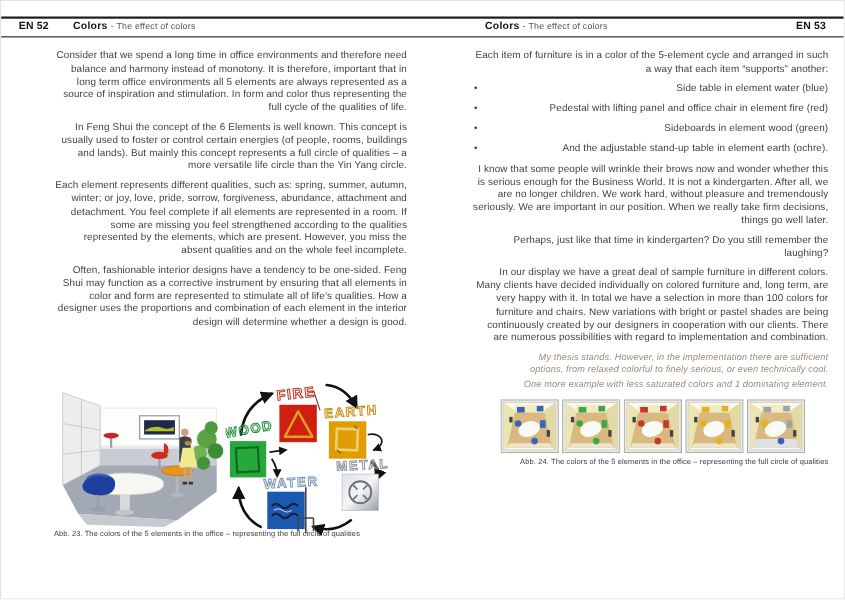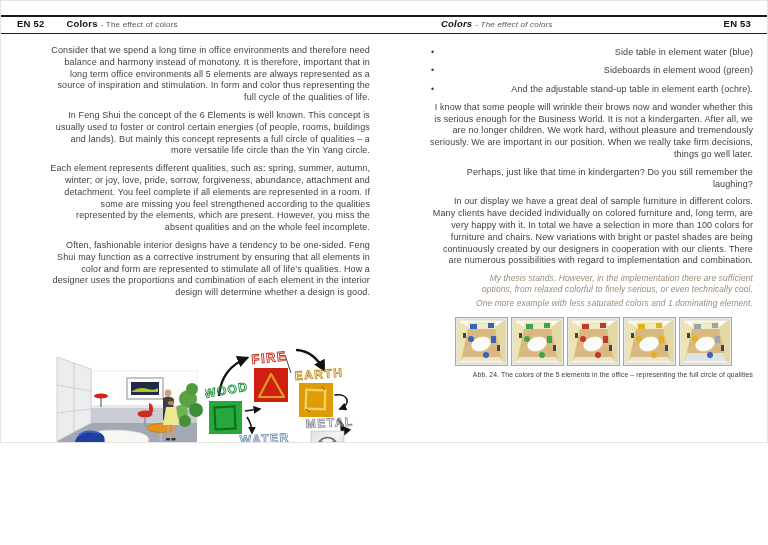--- a/index.html
+++ b/index.html
@@ -1,30 +1,30 @@
 <!DOCTYPE html>
 <html><head>
 <meta charset="utf-8">
 <style>
   html,body{margin:0;padding:0;background:#fff;}
   .spread{
-    position:relative;width:768px;height:443px;background:#ffffff;
+    position:relative;width:768px;height:545px;background:#ffffff;
     font-family:"Liberation Sans",sans-serif;color:#3f3f3f;overflow:hidden;
     border:1px solid #e3e3e3;box-sizing:border-box;
   }
   
   .rule-top{position:absolute;left:0;right:0;top:14px;height:2px;background:#1c1c1c;}
   .rule-bottom{position:absolute;left:0;right:0;top:32px;height:1px;background:#1c1c1c;}
   .hdr{position:absolute;top:17px;font-size:9.5px;letter-spacing:.2px;white-space:nowrap;}
   .hdr .pnum{font-weight:bold;color:#111;}
   .hdr .sect{font-weight:bold;color:#111;margin:0 3px 0 0;}
   .hdr .subs{font-size:8px;color:#555;}
   .hdr-left{left:16px;}
   .hdr-left .sect{margin-left:22px;}
-  .hdr-right-title{left:440px;font-style:italic;}
+  .hdr-right-title{left:440px;}
   .hdr-right-num{right:16px;margin-left:21px;}
   
   .col{position:absolute;top:44px;font-size:9px;line-height:11.8px;letter-spacing:.12px;text-align:right;}
   .col-left{left:48px;width:321px;}
   .col-right{left:428px;width:324px;}
   .col p{margin:0 0 6px 0;}
   ul.bullets{list-style:none;margin:2px 0 6px 0;padding:0;}
   ul.bullets li{position:relative;padding-left:22px;margin:0 0 6.5px 0;}
   ul.bullets li::before{content:"•";position:absolute;left:2px;top:0;font-size:9px;color:#3f3f3f;}
   .note{margin:0 0 4px 30px !important;font-style:italic;font-size:8.4px;line-height:10.6px;color:#9a8a7b;}
@@ -202,22 +202,24 @@
           <line x1="73" y1="100" x2="73" y2="128"></line>
           <path d="M66,128 L80,128 M66,128 L66,140 M73,128 L73,142 M80,128 L80,140"></path>
         </g>
       </g>
     </svg>
   </div>
 
   <div class="caption cap-left">Abb. 23. The colors of the 5 elements in the office – representing the full circle of qualities</div>
 
   <div class="col col-right">
+    <p>Each item of furniture is in a color of the 5-element cycle and arranged in such a way that each item “supports” another:</p>
     <ul class="bullets">
       <li>Side table in element water (blue)</li>
+      <li>Pedestal with lifting panel and office chair in element fire (red)</li>
       <li>Sideboards in element wood (green)</li>
       <li>And the adjustable stand-up table in element earth (ochre).</li>
     </ul>
     <p>I know that some people will wrinkle their brows now and wonder whether this is serious enough for the Business World. It is not a kindergarten. After all, we are no longer children. We work hard, without pleasure and tremendously seriously. We are important in our position. When we really take firm decisions, things go well later.</p>
     <p>Perhaps, just like that time in kindergarten? Do you still remember the laughing?</p>
     <p>In our display we have a great deal of sample furniture in different colors. Many clients have decided individually on colored furniture and, long term, are very happy with it. In total we have a selection in more than 100 colors for furniture and chairs. New variations with bright or pastel shades are being continuously created by our designers in cooperation with our clients. There are numerous possibilities with regard to implementation and combination.</p>
     <p class="note">My thesis stands. However, in the implementation there are sufficient options, from relaxed colorful to finely serious, or even technically cool.</p>
     <p class="note last">One more example with less saturated colors and 1 dominating element.</p>
 
     <div class="thumbs">

